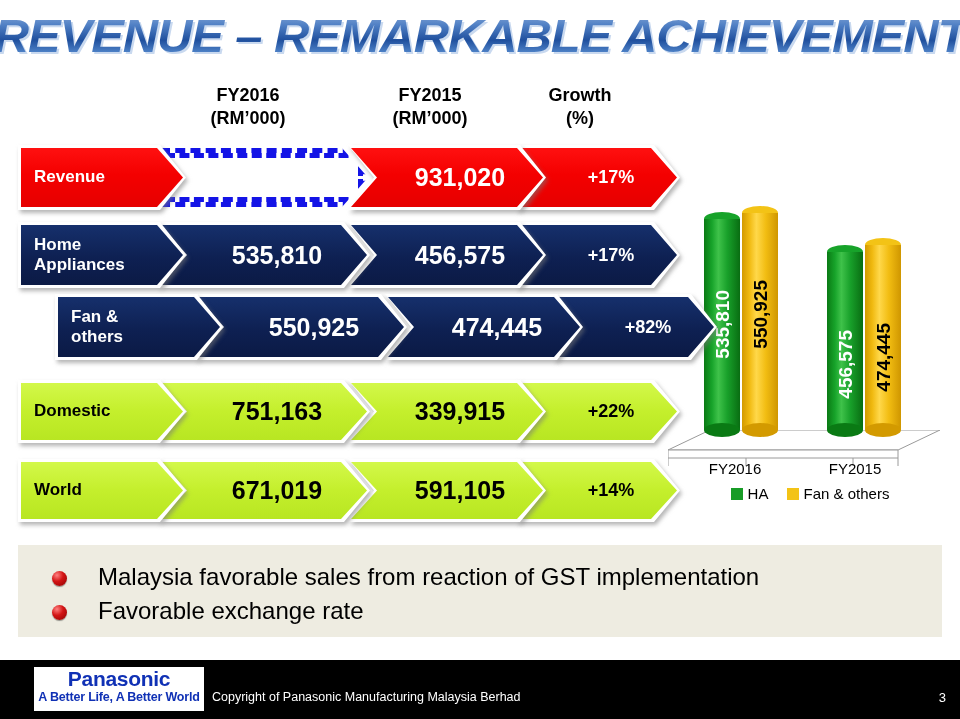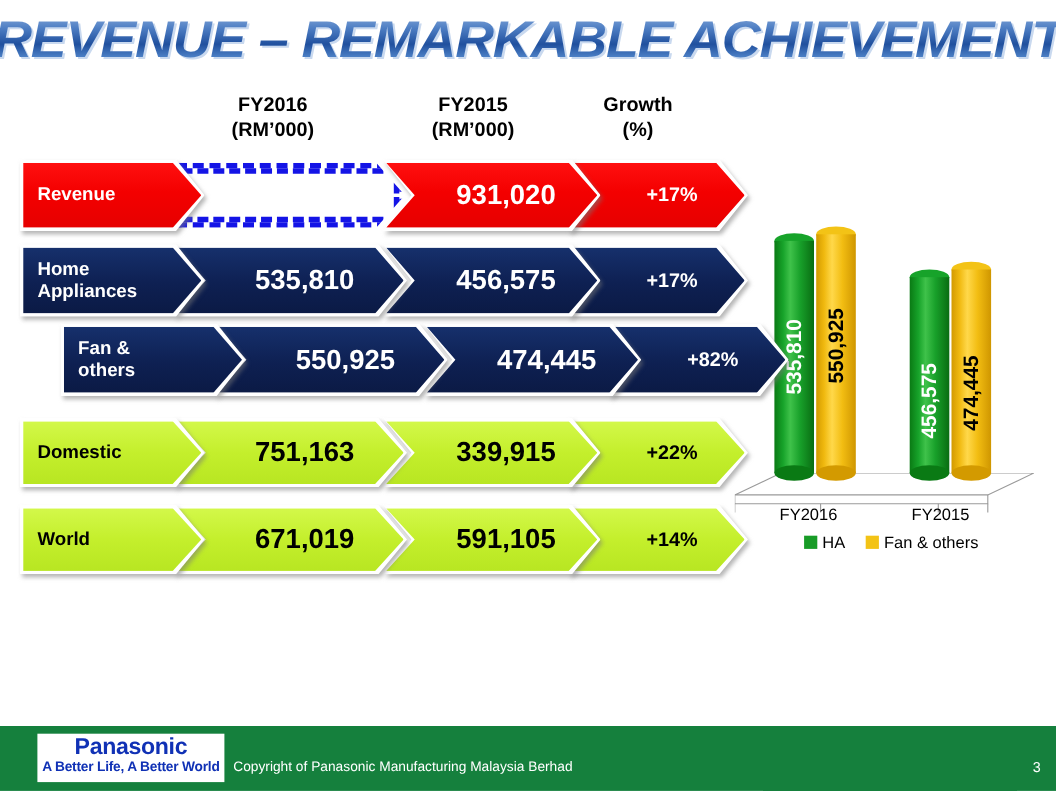--- a/index.html
+++ b/index.html
@@ -116,21 +116,21 @@
   }
   .bullet{position:absolute;left:34px;font-size:24px;color:#000;white-space:nowrap;}
   .bdot{
     position:absolute;left:0;top:8px;width:15px;height:15px;border-radius:50%;
     background:radial-gradient(circle at 33% 28%,#ff8080 0%,#d31515 42%,#8d0000 100%);
     box-shadow:0 1px 1px rgba(0,0,0,.4);
   }
   .btext{position:absolute;left:46px;top:0;}
 
   
-  #footer{position:absolute;left:0;top:660px;width:960px;height:59px;background:#15803d;}
+  #footer{position:absolute;left:0;top:660px;width:960px;height:59px;background:#000000;}
   #logo{
     position:absolute;left:34px;top:7px;width:170px;height:44px;background:#fff;
     text-align:center;overflow:hidden;
   }
   #logo-name{font-size:21px;font-weight:bold;color:#1031b5;letter-spacing:-.3px;line-height:22px;margin-top:1px;}
   #logo-tag{font-size:12.5px;font-weight:bold;color:#1031b5;line-height:15px;letter-spacing:-.2px;}
   #copyright{position:absolute;left:212px;top:30px;font-size:12.5px;color:#fff;}
   #pagenum{position:absolute;right:14px;top:30px;font-size:13px;color:#fff;}
 </style>
 </head>
@@ -304,20 +304,30 @@
     <div id="legend">
       <span class="lg">
         <span class="sw" style="background:#189c27;"></span><span>HA</span>
       </span>
       <span class="lg">
         <span class="sw" style="background:#f3c316;"></span><span>Fan &amp; others</span>
       </span>
     </div>
   </div>
 
+  <div id="bulletbox">
+    <div class="bullet" style="top:18px;">
+      <span class="bdot"></span>
+      <span class="btext">Malaysia favorable sales from reaction of GST implementation</span>
+    </div>
+    <div class="bullet" style="top:52px;">
+      <span class="bdot"></span>
+      <span class="btext">Favorable exchange rate</span>
+    </div>
+  </div>
 
   <div id="footer">
     <div id="logo">
       <div id="logo-name">Panasonic</div>
       <div id="logo-tag">A Better Life, A Better World</div>
     </div>
     <div id="copyright">Copyright of Panasonic Manufacturing Malaysia Berhad</div>
     <div id="pagenum">3</div>
   </div>
 

